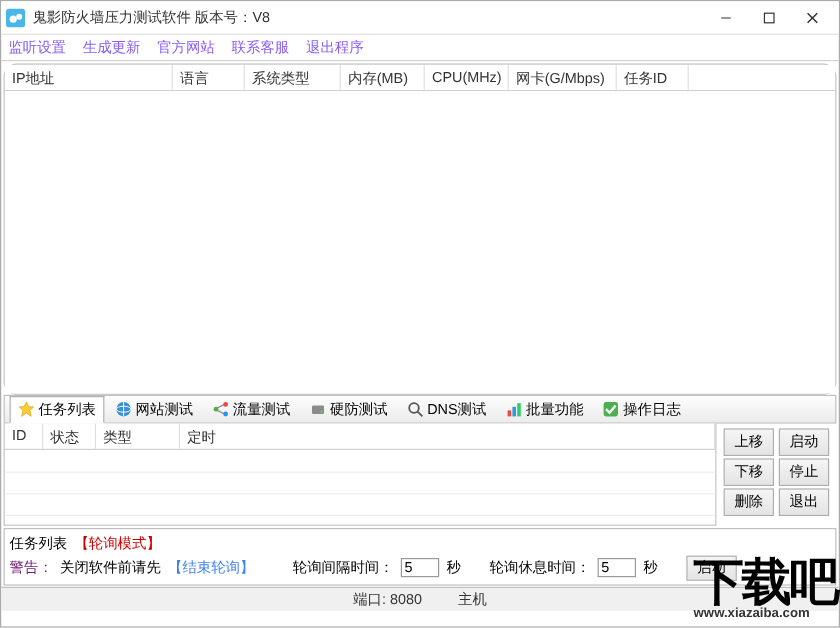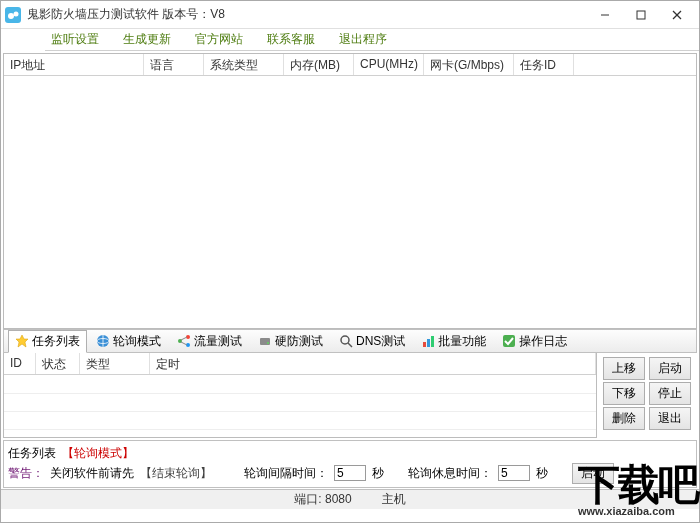--- a/index.html
+++ b/index.html
@@ -1,21 +1,21 @@
 <!DOCTYPE html>
 <html><head>
 <meta charset="utf-8">
 <style>
 *{box-sizing:border-box;margin:0;padding:0;font-family:"Microsoft YaHei","SimSun",Arial,sans-serif;font-size:12px;}
 body{background:#fff;width:700px;height:523px;overflow:hidden;border:1px solid #aaa;}
 .titlebar{height:28px;background:#fff;display:flex;align-items:center;padding:0 4px;border-bottom:1px solid #e0e0e0;}
 .titlebar .app-icon{width:16px;height:16px;margin-right:6px;display:inline-flex;align-items:center;justify-content:center;}
 .titlebar .title{flex:1;color:#333;}
 .titlebar .winbtn{width:36px;height:22px;display:flex;align-items:center;justify-content:center;color:#333;}
-.menubar{height:22px;display:flex;align-items:center;padding:0 6px;gap:24px;color:#4d7c0f;border-bottom:1px solid #d0d0d0;margin-left:44px;}
+.menubar{height:22px;display:flex;align-items:center;padding:0 6px;gap:14px;color:#8b5cf6;border-bottom:1px solid #d0d0d0;}
 .menubar span{cursor:default;}
 .grid{border:1px solid #bcbcbc;margin:2px;}
 .grid-header{display:flex;background:#fff;border-bottom:1px solid #d0d0d0;height:22px;}
 .grid-header .col{padding:3px 6px;border-right:1px solid #e0e0e0;overflow:hidden;white-space:nowrap;color:#333;}
 .grid-body{background:#fff;position:relative;}
 .grid-body .rowline{position:absolute;left:0;right:0;height:1px;background:#eee;}
 .tabs{display:flex;align-items:center;padding:2px 4px;gap:2px;height:24px;background:linear-gradient(#fdfdfd,#ececec);border:1px solid #c0c0c0;margin:0 2px;}
 .tab{display:flex;align-items:center;gap:3px;padding:2px 6px;border:1px solid transparent;}
 .tab.active{background:#fff;border:1px solid #b0b0b0;border-bottom:1px solid #fff;}
 .tab .ticon{width:14px;height:14px;display:inline-block;}
@@ -65,21 +65,21 @@
 </div>
 
 <div class="menubar">
   <span>监听设置</span>
   <span>生成更新</span>
   <span>官方网站</span>
   <span>联系客服</span>
   <span>退出程序</span>
 </div>
 
-<div class="grid" style="margin-bottom:0;">
+<div class="grid" style="margin-bottom:0;border-radius:11px;">
   <div class="grid-header">
     <div class="col" style="width:140px">IP地址</div>
     <div class="col" style="width:60px">语言</div>
     <div class="col" style="width:80px">系统类型</div>
     <div class="col" style="width:70px">内存(MB)</div>
     <div class="col" style="width:70px">CPU(MHz)</div>
     <div class="col" style="width:90px">网卡(G/Mbps)</div>
     <div class="col" style="width:60px">任务ID</div>
   </div>
   <div class="grid-body" style="height:252px"></div>
@@ -91,21 +91,21 @@
           <polygon points="7,1 9,5 13,5 10,8 11,13 7,10 3,13 4,8 1,5 5,5" fill="#ffcc33" stroke="#d49a00" stroke-width="0.5"></polygon>
         </svg></span>
     <span>任务列表</span>
   </div>
   <div class="tab">
     <span class="ticon"><svg width="14" height="14">
           <circle cx="7" cy="7" r="6" fill="#3a8fd6"></circle>
           <ellipse cx="7" cy="7" rx="6" ry="2.5" fill="none" stroke="#fff" stroke-width="0.8"></ellipse>
           <line x1="7" y1="1" x2="7" y2="13" stroke="#fff" stroke-width="0.8"></line>
         </svg></span>
-    <span>轮询模式</span>
+    <span>网站测试</span>
   </div>
   <div class="tab">
     <span class="ticon"><svg width="14" height="14">
           <circle cx="3" cy="7" r="2" fill="#4caf50"></circle>
           <circle cx="11" cy="3" r="2" fill="#f44336"></circle>
           <circle cx="11" cy="11" r="2" fill="#2196f3"></circle>
           <line x1="4" y1="6" x2="10" y2="3" stroke="#888"></line>
           <line x1="4" y1="8" x2="10" y2="11" stroke="#888"></line>
         </svg></span>
     <span>流量测试</span>
@@ -172,21 +172,21 @@
 </div>
 
 <div class="footer1">
   <div class="line">
     <span>任务列表</span>
     <span style="color:#c00;">【轮询模式】</span>
   </div>
   <div class="line">
     <span style="color:#701a75;">警告：</span>
     <span>关闭软件前请先</span>
-    <span style="color:#404040;">【结束轮询】</span>
+    <span style="color:#3b82f6;">【结束轮询】</span>
     <span style="width:20px"></span>
     <span>轮询间隔时间：</span>
     <input value="5" style="">
     <span>秒</span>
     <span style="width:12px"></span>
     <span>轮询休息时间：</span>
     <input value="5" style="">
     <span>秒</span>
     <span style="width:12px"></span>
     <div class="bbtn">启动</div>

